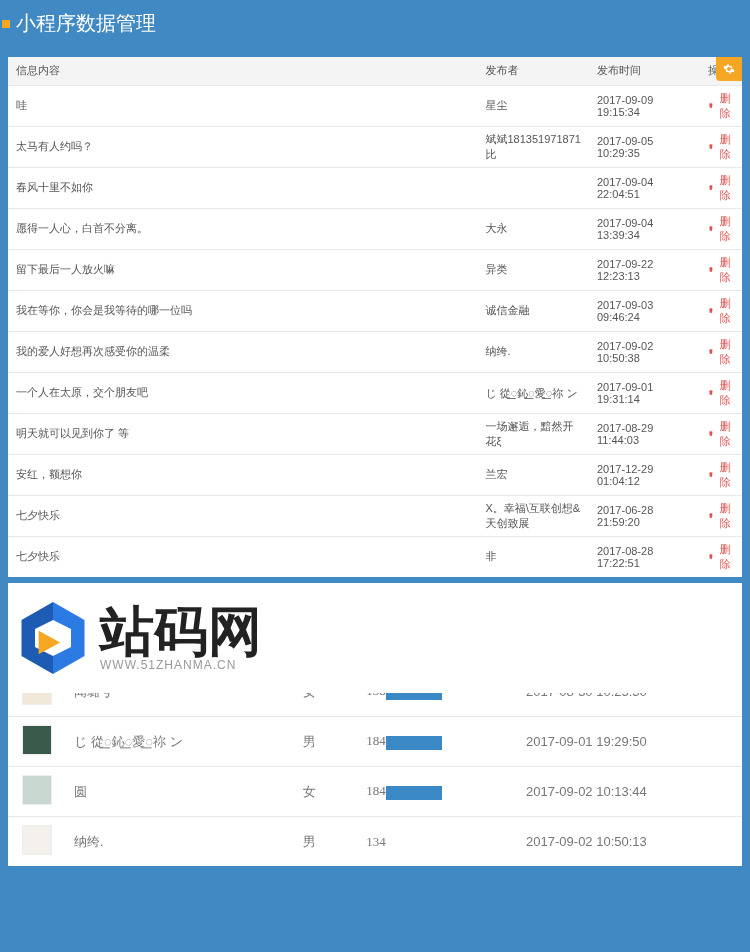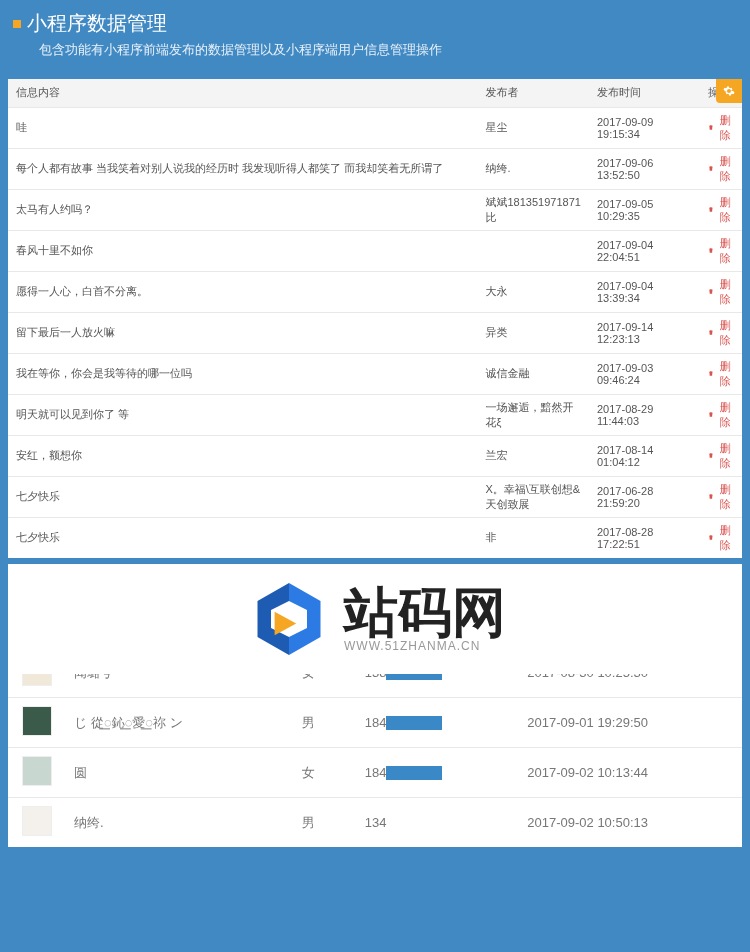--- a/index.html
+++ b/index.html
@@ -4,21 +4,21 @@
   <style>
     * { margin: 0; padding: 0; box-sizing: border-box; }
     body {
       font-family: "Microsoft YaHei", Arial, sans-serif;
       background: #4189c3;
       width: 750px;
       font-size: 12px;
       color: #333;
     }
     .header {
-      padding: 10px 13px 14px;
+      padding: 10px 2px 14px;
       color: #fff;
     }
     .header-top {
       display: flex;
       align-items: center;
       gap: 6px;
     }
     .bullet {
       width: 8px;
       height: 8px;
@@ -97,40 +97,39 @@
     .users-table td { padding: 8px 14px; font-size: 13px; color: #777; }
     .users-table th:nth-child(1) { width: 60px; }
     .users-table th:nth-child(2),
     .users-table td:nth-child(2) { padding-left: 6px; }
     .avatar {
       width: 30px;
       height: 30px;
       display: inline-block;
       border: 1px solid #eee;
     }
-    .phone-cell { position: relative; white-space: nowrap; }
+    .phone-cell { position: relative; white-space: nowrap; font-family: Liberation Serif, serif; }
     .mask {
       display: inline-block;
       background: #3a88c5;
       height: 14px;
       width: 56px;
       vertical-align: middle;
     }
     
     .watermark {
       position: absolute;
       top: 0;
       left: 0;
       right: 0;
       height: 110px;
       background: #fff;
       display: flex;
       align-items: center;
-      justify-content: center;
-      gap: 10px;
+      gap: 2px;
       z-index: 5;
     }
     .wm-logo {
       width: 90px;
       height: 90px;
       position: relative;
     }
     .wm-text {
       display: flex;
       flex-direction: column;
@@ -148,21 +147,20 @@
     }
   </style>
 </head>
 <body>
 
 <div class="header">
   <div class="header-top">
     <span class="bullet"></span>
     <h1 class="title">小程序数据管理</h1>
   </div>
-  <div class="subtitle">包含功能有小程序前端发布的数据管理以及小程序端用户信息管理操作</div>
 </div>
 
 <div class="panel">
   <div class="settings-tab">
     <svg class="gear" viewBox="0 0 24 24">
         <path d="M12 8a4 4 0 100 8 4 4 0 000-8zm9 4a7 7 0 01-.1 1.2l2.1 1.6-2 3.5-2.5-1a7 7 0 01-2 1.2l-.4 2.6h-4l-.4-2.6a7 7 0 01-2-1.2l-2.5 1-2-3.5 2.1-1.6A7 7 0 013 12a7 7 0 01.1-1.2L1 9.2l2-3.5 2.5 1a7 7 0 012-1.2L8 2.9h4l.4 2.6a7 7 0 012 1.2l2.5-1 2 3.5-2.1 1.6c.1.4.2.8.2 1.2z"></path>
       </svg>
   </div>
   <table class="posts-table">
     <thead>
@@ -181,33 +179,20 @@
     <td>
       <span class="delete-link">
         <svg class="trash-icon" viewBox="0 0 24 24">
                 <path d="M6 7h12l-1 14H7L6 7zm3-4h6l1 2h4v2H4V5h4l1-2z"></path>
               </svg>
         <span>删除</span>
       </span>
     </td>
         </tr>
         <tr>
-    <td>每个人都有故事 当我笑着对别人说我的经历时 我发现听得人都笑了 而我却笑着无所谓了</td>
-    <td>纳绔.</td>
-    <td>2017-09-06 13:52:50</td>
-    <td>
-      <span class="delete-link">
-        <svg class="trash-icon" viewBox="0 0 24 24">
-                <path d="M6 7h12l-1 14H7L6 7zm3-4h6l1 2h4v2H4V5h4l1-2z"></path>
-              </svg>
-        <span>删除</span>
-      </span>
-    </td>
-        </tr>
-        <tr>
     <td>太马有人约吗？</td>
     <td>斌斌181351971871比</td>
     <td>2017-09-05 10:29:35</td>
     <td>
       <span class="delete-link">
         <svg class="trash-icon" viewBox="0 0 24 24">
                 <path d="M6 7h12l-1 14H7L6 7zm3-4h6l1 2h4v2H4V5h4l1-2z"></path>
               </svg>
         <span>删除</span>
       </span>
@@ -235,21 +220,21 @@
         <svg class="trash-icon" viewBox="0 0 24 24">
                 <path d="M6 7h12l-1 14H7L6 7zm3-4h6l1 2h4v2H4V5h4l1-2z"></path>
               </svg>
         <span>删除</span>
       </span>
     </td>
         </tr>
         <tr>
     <td>留下最后一人放火嘛</td>
     <td>异类</td>
-    <td>2017-09-14 12:23:13</td>
+    <td>2017-09-22 12:23:13</td>
     <td>
       <span class="delete-link">
         <svg class="trash-icon" viewBox="0 0 24 24">
                 <path d="M6 7h12l-1 14H7L6 7zm3-4h6l1 2h4v2H4V5h4l1-2z"></path>
               </svg>
         <span>删除</span>
       </span>
     </td>
         </tr>
         <tr>
@@ -259,36 +244,62 @@
     <td>
       <span class="delete-link">
         <svg class="trash-icon" viewBox="0 0 24 24">
                 <path d="M6 7h12l-1 14H7L6 7zm3-4h6l1 2h4v2H4V5h4l1-2z"></path>
               </svg>
         <span>删除</span>
       </span>
     </td>
         </tr>
         <tr>
+    <td>我的爱人好想再次感受你的温柔</td>
+    <td>纳绔.</td>
+    <td>2017-09-02 10:50:38</td>
+    <td>
+      <span class="delete-link">
+        <svg class="trash-icon" viewBox="0 0 24 24">
+                <path d="M6 7h12l-1 14H7L6 7zm3-4h6l1 2h4v2H4V5h4l1-2z"></path>
+              </svg>
+        <span>删除</span>
+      </span>
+    </td>
+        </tr>
+        <tr>
+    <td>一个人在太原，交个朋友吧</td>
+    <td>じ 從꯭鈊꯭愛꯭祢 ン</td>
+    <td>2017-09-01 19:31:14</td>
+    <td>
+      <span class="delete-link">
+        <svg class="trash-icon" viewBox="0 0 24 24">
+                <path d="M6 7h12l-1 14H7L6 7zm3-4h6l1 2h4v2H4V5h4l1-2z"></path>
+              </svg>
+        <span>删除</span>
+      </span>
+    </td>
+        </tr>
+        <tr>
     <td>明天就可以见到你了 等 </td>
     <td>一场邂逅，黯然开花ξ</td>
     <td>2017-08-29 11:44:03</td>
     <td>
       <span class="delete-link">
         <svg class="trash-icon" viewBox="0 0 24 24">
                 <path d="M6 7h12l-1 14H7L6 7zm3-4h6l1 2h4v2H4V5h4l1-2z"></path>
               </svg>
         <span>删除</span>
       </span>
     </td>
         </tr>
         <tr>
     <td>安红，额想你</td>
     <td>兰宏</td>
-    <td>2017-08-14 01:04:12</td>
+    <td>2017-12-29 01:04:12</td>
     <td>
       <span class="delete-link">
         <svg class="trash-icon" viewBox="0 0 24 24">
                 <path d="M6 7h12l-1 14H7L6 7zm3-4h6l1 2h4v2H4V5h4l1-2z"></path>
               </svg>
         <span>删除</span>
       </span>
     </td>
         </tr>
         <tr>

